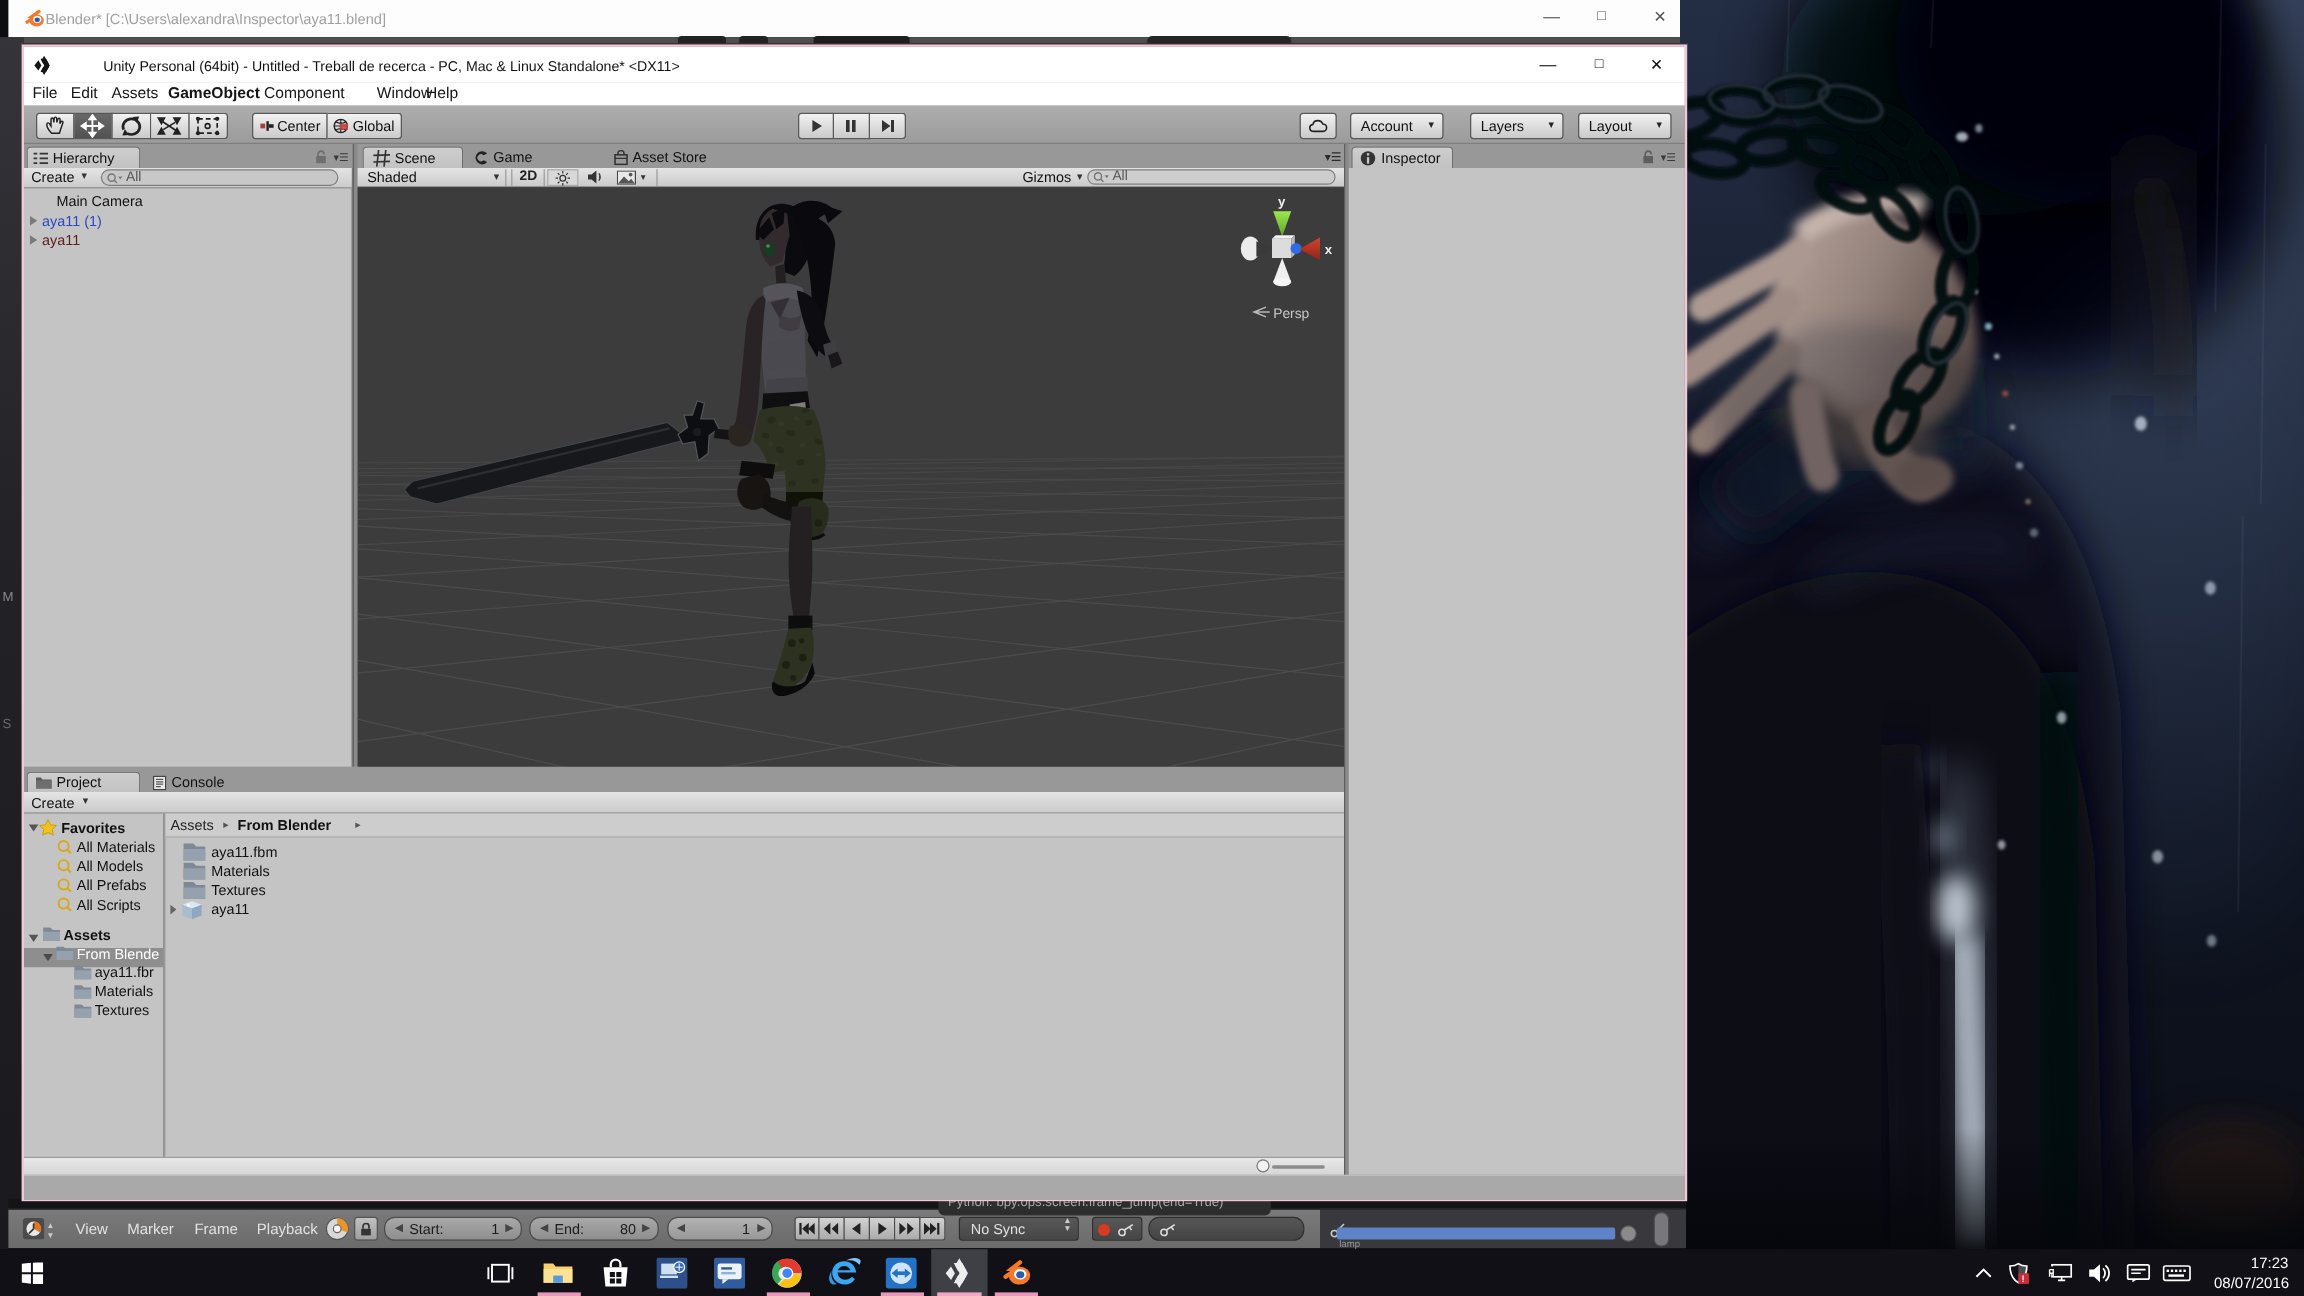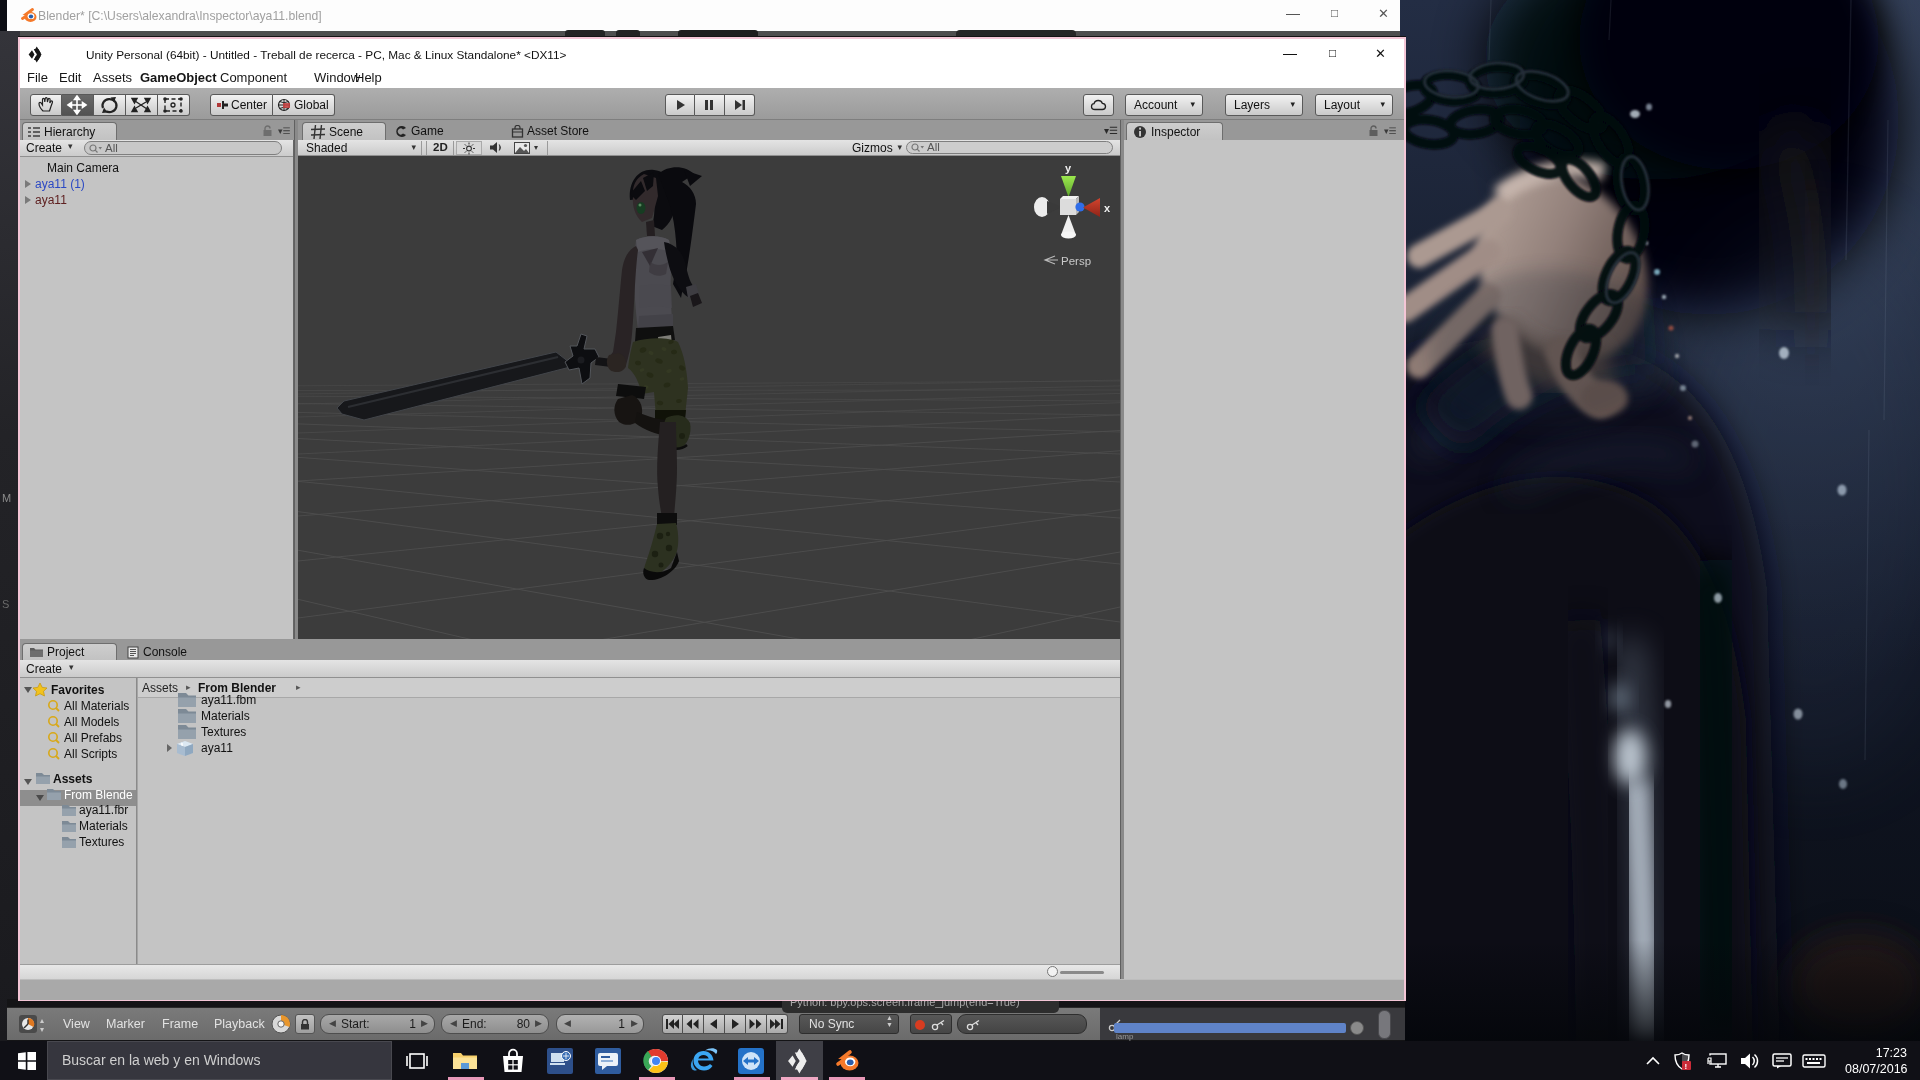--- a/index.html
+++ b/index.html
@@ -702,21 +702,21 @@
 <text x="806" y="56" font-size="11" font-weight="bold" fill="#f0f0f0" font-family="Liberation Sans, sans-serif">x</text>
 <polygon points="770.5,59 763,79 778,79" fill="#efefef"></polygon>
 <ellipse cx="770.5" cy="79" rx="7.5" ry="3.5" fill="#f6f6f6"></ellipse>
 <path d="M757,100 L747,104 L757,108 M748,104 L760,104" stroke="#b9b9b9" stroke-width="1.2" fill="none"></path>
 <text x="763" y="109" font-size="11.5" fill="#c9c9c9" font-family="Liberation Sans, sans-serif">Persp</text>
 </g>
 </svg>
       </div>
 
       <div class="abs vdiv" style="left:1100px;top:81px;width:4px;height:880px;"></div>
-      <div class="abs tab" style="left:1106px;top:83px;width:97px;height:18px;">
+      <div class="abs tab" style="left:1106px;top:83px;width:85px;height:18px;">
           <span style="position:absolute;left:24px;top:2px;">Inspector</span>
           <svg width="14" height="14" viewBox="0 0 14 14" style="position:absolute;left:6px;top:2px;">
             <circle cx="7" cy="7" r="6" fill="#333"></circle>
             <rect x="6.1" y="2.6" width="1.9" height="2" fill="#c8c8c8"></rect>
             <rect x="6.1" y="6" width="1.9" height="5.4" fill="#c8c8c8"></rect>
           </svg>
         </div>
       <div class="abs" style="left:1348px;top:86px;width:40px;height:14px;">
           <svg width="11" height="12" viewBox="0 0 11 12" style="position:absolute;left:0;top:0;">
             <rect x="1.5" y="5" width="8" height="6" fill="#5e5e5e"></rect>
@@ -794,21 +794,21 @@
           </svg>
         </div>
         <div class="abs vdiv" style="left:116px;top:18px;width:2px;height:286px;border-left:1px solid #8a8a8a;background:#a5a5a5;"></div>
 
         <div class="abs" style="left:118px;top:18px;width:982px;height:20px;background:#cdcdcd;border-bottom:1px solid #a8a8a8;">
           <span style="position:absolute;left:4px;top:3px;font-size:12px;color:#222;">Assets</span>
           <span style="position:absolute;left:48px;top:4px;font-size:9px;color:#555;">▸</span>
           <span style="position:absolute;left:60px;top:3px;font-size:12px;font-weight:bold;color:#111;">From Blender</span>
           <span style="position:absolute;left:158px;top:4px;font-size:9px;color:#555;">▸</span>
         </div>
-        <div class="abs" style="left:118px;top:32px;width:1112px;height:266px;padding-left:25px;">
+        <div class="abs" style="left:118px;top:42px;width:1112px;height:266px;">
           <svg width="982" height="266" viewBox="0 0 982 266" font-family="Liberation Sans, sans-serif">
             <g>
               <path d="M15,1 L23,1 L25.5,3.5 L33,3.5 L33,15 L15,15 Z" fill="#7d8a96"></path>
                 <path d="M15,5.5 L33,5.5 L33,15 L15,15 Z" fill="#95a1ac"></path>
               <text x="38" y="12" font-size="12" fill="#111">aya11.fbm</text>
               <path d="M15,17 L23,17 L25.5,19.5 L33,19.5 L33,31 L15,31 Z" fill="#7d8a96"></path>
                 <path d="M15,21.5 L33,21.5 L33,31 L15,31 Z" fill="#95a1ac"></path>
               <text x="38" y="28" font-size="12" fill="#111">Materials</text>
               <path d="M15,33 L23,33 L25.5,35.5 L33,35.5 L33,47 L15,47 Z" fill="#7d8a96"></path>
                 <path d="M15,37.5 L33,37.5 L33,47 L15,47 Z" fill="#95a1ac"></path>
@@ -838,23 +838,20 @@
 
   <div class="abs" id="taskbar" style="left:0;top:1041px;width:1920px;height:39px;background:#101016;">
     <svg width="18" height="18" viewBox="0 0 22 22" style="position:absolute;left:18px;top:11px;">
         <g fill="#fff">
           <polygon points="0,1.5 9.5,0.3 9.5,10 0,10"></polygon>
           <polygon points="11.5,0 22,-1 22,10 11.5,10"></polygon>
           <polygon points="0,12 9.5,12 9.5,21.7 0,20.5"></polygon>
           <polygon points="11.5,12 22,12 22,23 11.5,22"></polygon>
         </g>
       </svg>
-    <div style="position:absolute;left:47px;top:0;width:345px;height:39px;background:#36363e;border:1px solid #48484f;">
-      <span style="position:absolute;left:14px;top:10px;font-size:14px;color:#cfcfcf;">Buscar en la web y en Windows</span>
-    </div>
 
     <svg width="24" height="22" viewBox="0 0 24 22" style="position:absolute;left:405px;top:9px;">
         <rect x="5" y="4" width="14" height="14" fill="none" stroke="#fff" stroke-width="1.6"></rect>
         <path d="M2,6 L2,16 M22,6 L22,16" stroke="#fff" stroke-width="1.6"></path>
       </svg>
 
     <svg width="26" height="22" viewBox="0 0 26 22" style="position:absolute;left:452px;top:9px;">
         <path d="M1,3 L9,3 L11,5.5 L25,5.5 L25,19 L1,19 Z" fill="#f7d06b"></path>
         <path d="M1,7.5 L25,7.5 L25,19 L1,19 Z" fill="#fbe296"></path>
         <rect x="9" y="13" width="8" height="6" fill="#5a9ad8"></rect>

